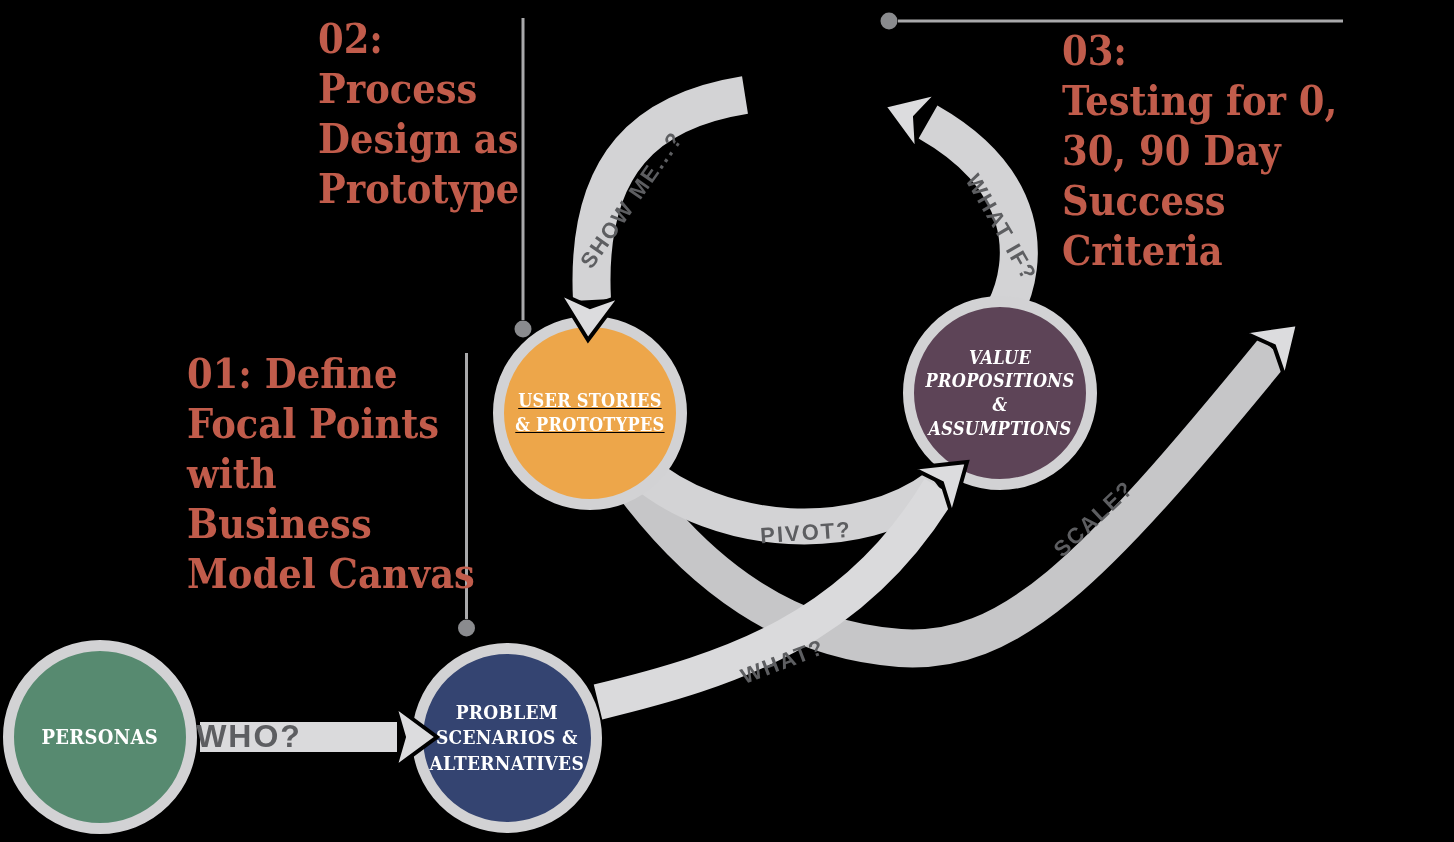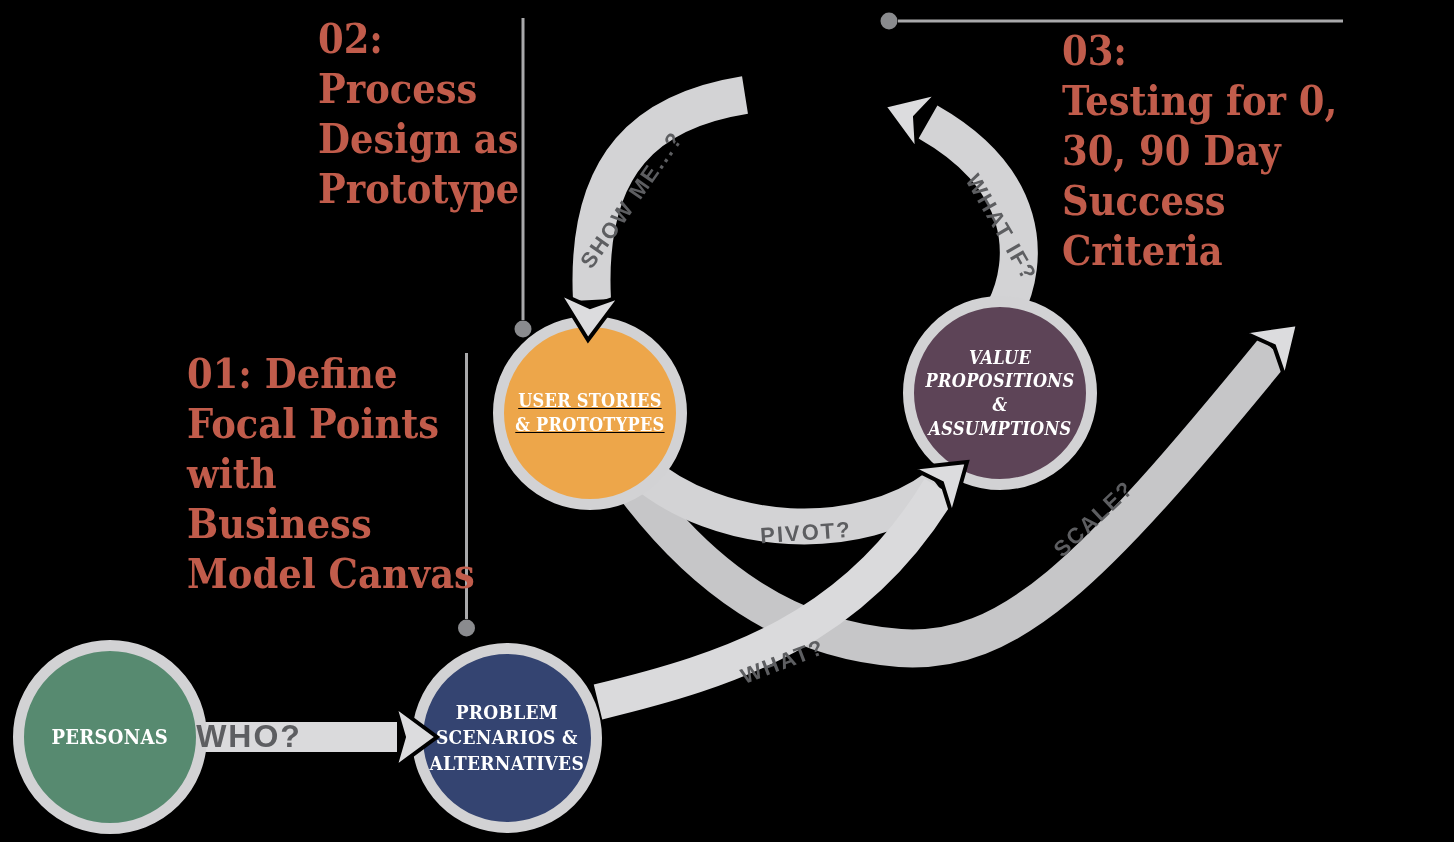--- a/index.html
+++ b/index.html
@@ -45,21 +45,21 @@
     <line x1="466.5" y1="353" x2="466.5" y2="619" style="stroke:var(--callout_line)" stroke-width="3"></line>
     <circle cx="466.5" cy="628" r="8.5" style="fill:var(--callout_dot)"></circle>
 
     <line x1="523" y1="18" x2="523" y2="320" style="stroke:var(--callout_line)" stroke-width="3"></line>
     <circle cx="523" cy="329" r="8.5" style="fill:var(--callout_dot)"></circle>
 
     <line x1="898" y1="21" x2="1343" y2="21" style="stroke:var(--callout_line)" stroke-width="3"></line>
     <circle cx="889" cy="21" r="8.5" style="fill:var(--callout_dot)"></circle>
   </svg>
 
-  <div class="node node-personas" style="left:13px;top:640px;width:194px;height:194px;justify-content:center;">
+  <div class="node node-personas" style="left:3px;top:640px;width:194px;height:194px;justify-content:center;">
     <div class="node-label" style="font-size:20px;">PERSONAS</div>
   </div>
   <div class="node node-problem" style="left:412px;top:643px;width:190px;height:190px;">
     <div class="node-label" style="font-size:19px;">PROBLEM
 SCENARIOS &amp;
 ALTERNATIVES</div>
   </div>
   <div class="node node-user" style="left:493px;top:316px;width:194px;height:194px;text-decoration:underline;">
     <div class="node-label" style="font-size:18px;">USER STORIES
 &amp; PROTOTYPES</div>

